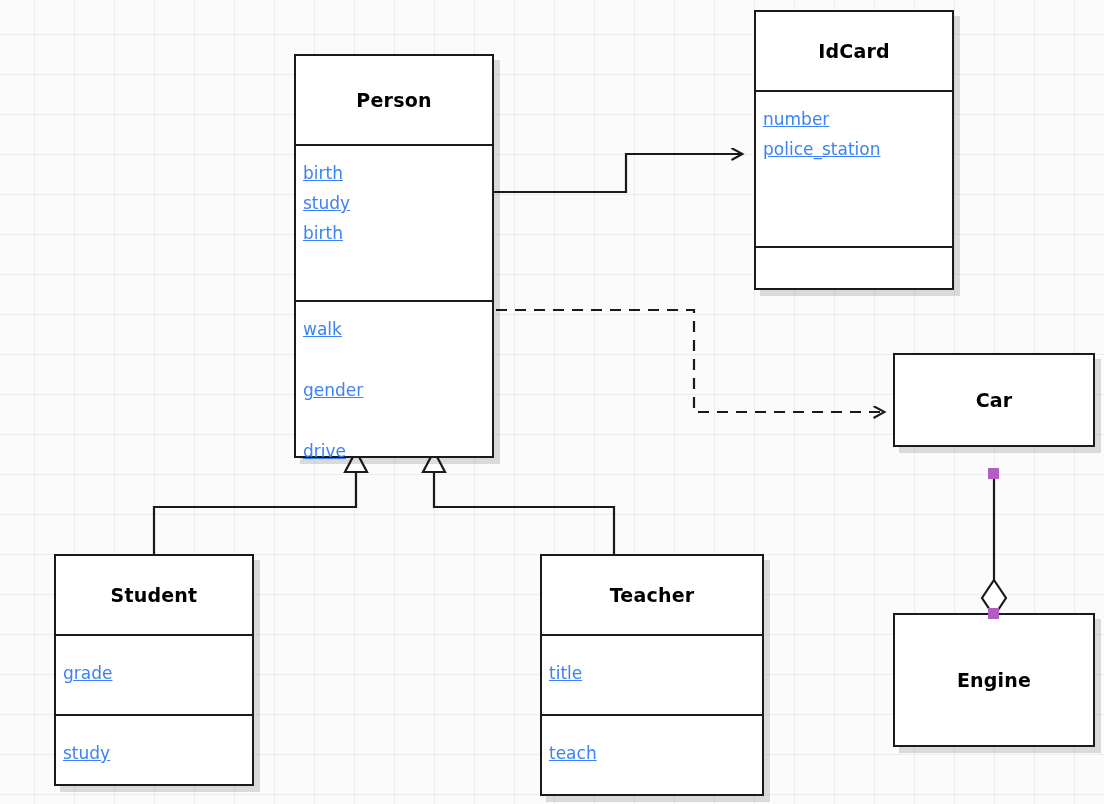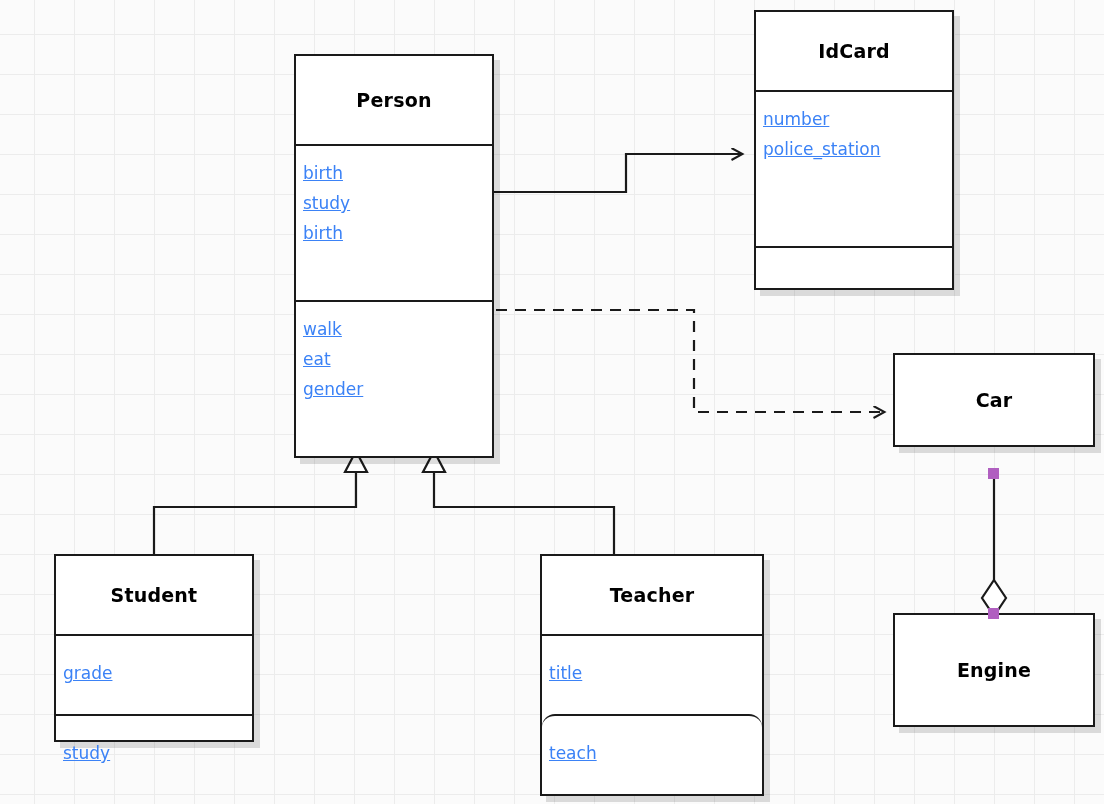--- a/index.html
+++ b/index.html
@@ -115,60 +115,60 @@
     </g>
   </svg>
 
   <div class="uml-class" style="left:294px; top:54px; width:200px; height:404px;">
     <div class="compartment class-title" style="height:88px;">Person</div>
     <div class="compartment members pad-mid" style="height:156px;">
       <div class="member">birth</div>
       <div class="member">study</div>
       <div class="member">birth</div>
     </div>
-    <div class="compartment members pad-mid" style="height:166px;">
+    <div class="compartment members pad-mid" style="height:166px;justify-content:space-between;">
       <div class="member">walk</div>
-      <div class="member">eat</div>
       <div class="member">gender</div>
+      <div class="member">drive</div>
     </div>
   </div>
 
   <div class="uml-class" style="left:754px; top:10px; width:200px; height:280px;">
     <div class="compartment class-title" style="height:78px;">IdCard</div>
     <div class="compartment members pad-mid" style="height:156px;">
       <div class="member">number</div>
       <div class="member">police_station</div>
     </div>
     <div class="compartment members" style="height:42px;"></div>
   </div>
 
-  <div class="uml-class" style="left:54px; top:554px; width:200px; height:188px;">
+  <div class="uml-class" style="left:54px; top:554px; width:200px; height:232px;">
     <div class="compartment class-title" style="height:78px;">Student</div>
     <div class="compartment members vcenter" style="height:80px;">
       <div class="member">grade</div>
     </div>
     <div class="compartment members vcenter" style="height:80px;">
       <div class="member">study</div>
     </div>
   </div>
 
   <div class="uml-class" style="left:540px; top:554px; width:224px; height:242px;">
     <div class="compartment class-title" style="height:78px;">Teacher</div>
     <div class="compartment members vcenter" style="height:80px;">
       <div class="member">title</div>
     </div>
-    <div class="compartment members vcenter" style="height:80px;border-radius:13px;">
+    <div class="compartment members vcenter" style="height:80px;">
       <div class="member">teach</div>
     </div>
   </div>
 
   <div class="uml-class" style="left:893px; top:353px; width:202px; height:94px;">
     <div class="compartment class-title" style="height:100%;">Car</div>
   </div>
 
-  <div class="uml-class" style="left:893px; top:613px; width:202px; height:114px;">
+  <div class="uml-class" style="left:893px; top:613px; width:202px; height:134px;">
     <div class="compartment class-title" style="height:100%;">Engine</div>
   </div>
 
   <div class="handle" style="left:988px; top:468px;"></div>
   <div class="handle" style="left:988px; top:608px;"></div>
 
 </div>
 
 </body></html>

